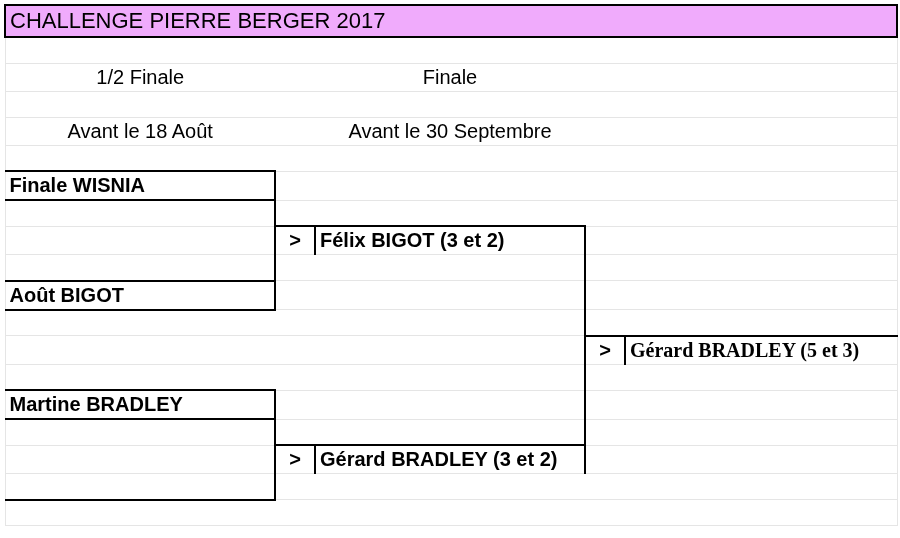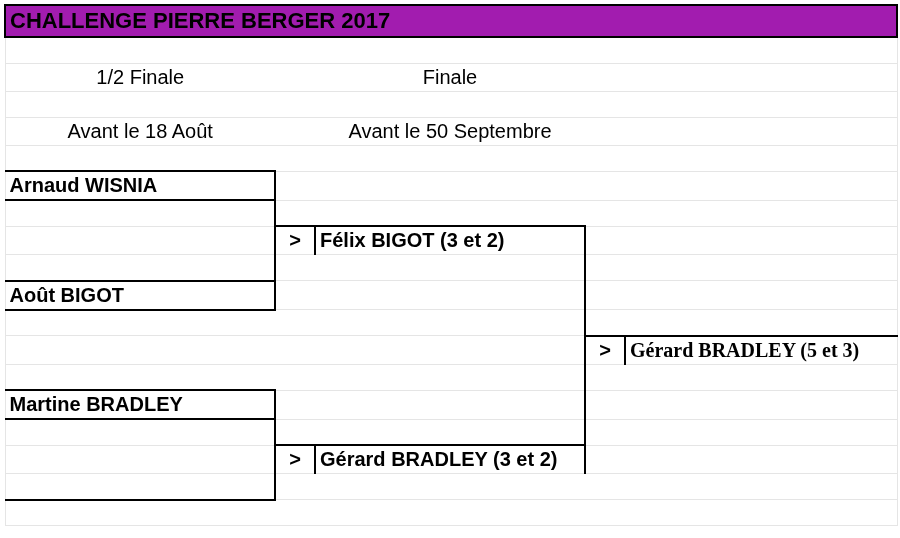--- a/index.html
+++ b/index.html
@@ -23,22 +23,22 @@
     overflow: hidden;
     white-space: nowrap;
   }
   .c0 { width: 270px; }
   .c1 { width: 40px; text-align: center; }
   .c2 { width: 270px; }
   .c3 { width: 40px; text-align: center; }
   .c4 { width: 272px; }
 
   .title-row td {
-    background: #a21caf;
-    font-weight: bold;
+    background: #f0abfc;
+    font-weight: normal;
     font-size: 22px;
     border-top: 2px solid #000;
     border-bottom: 2px solid #000;
     margin-top: 30px;
   }
   .title-row td:first-child { border-left: 2px solid #000; }
   .title-row td:last-child  { border-right: 2px solid #000; }
 
   .header { font-weight: normal; text-align: center; }
 
@@ -94,35 +94,35 @@
         <td></td>
         <td></td>
         <td></td>
         <td></td>
         <td></td>
       </tr>
 
   <tr class="grid">
     <td class="header">Avant le 18 Août</td>
     <td></td>
-    <td class="header">Avant le 50 Septembre</td>
+    <td class="header">Avant le 30 Septembre</td>
     <td></td>
     <td></td>
   </tr>
 
   <tr class="grid">
         <td></td>
         <td></td>
         <td></td>
         <td></td>
         <td></td>
       </tr>
 
   <tr class="grid">
-    <td class="b bt bl br">Arnaud WISNIA</td>
+    <td class="b bt bl br">Finale WISNIA</td>
     <td></td>
         <td></td>
         <td></td>
         <td></td>
   </tr>
   <tr class="grid">
     <td class="bt br"></td>
     <td></td>
         <td></td>
         <td></td>

